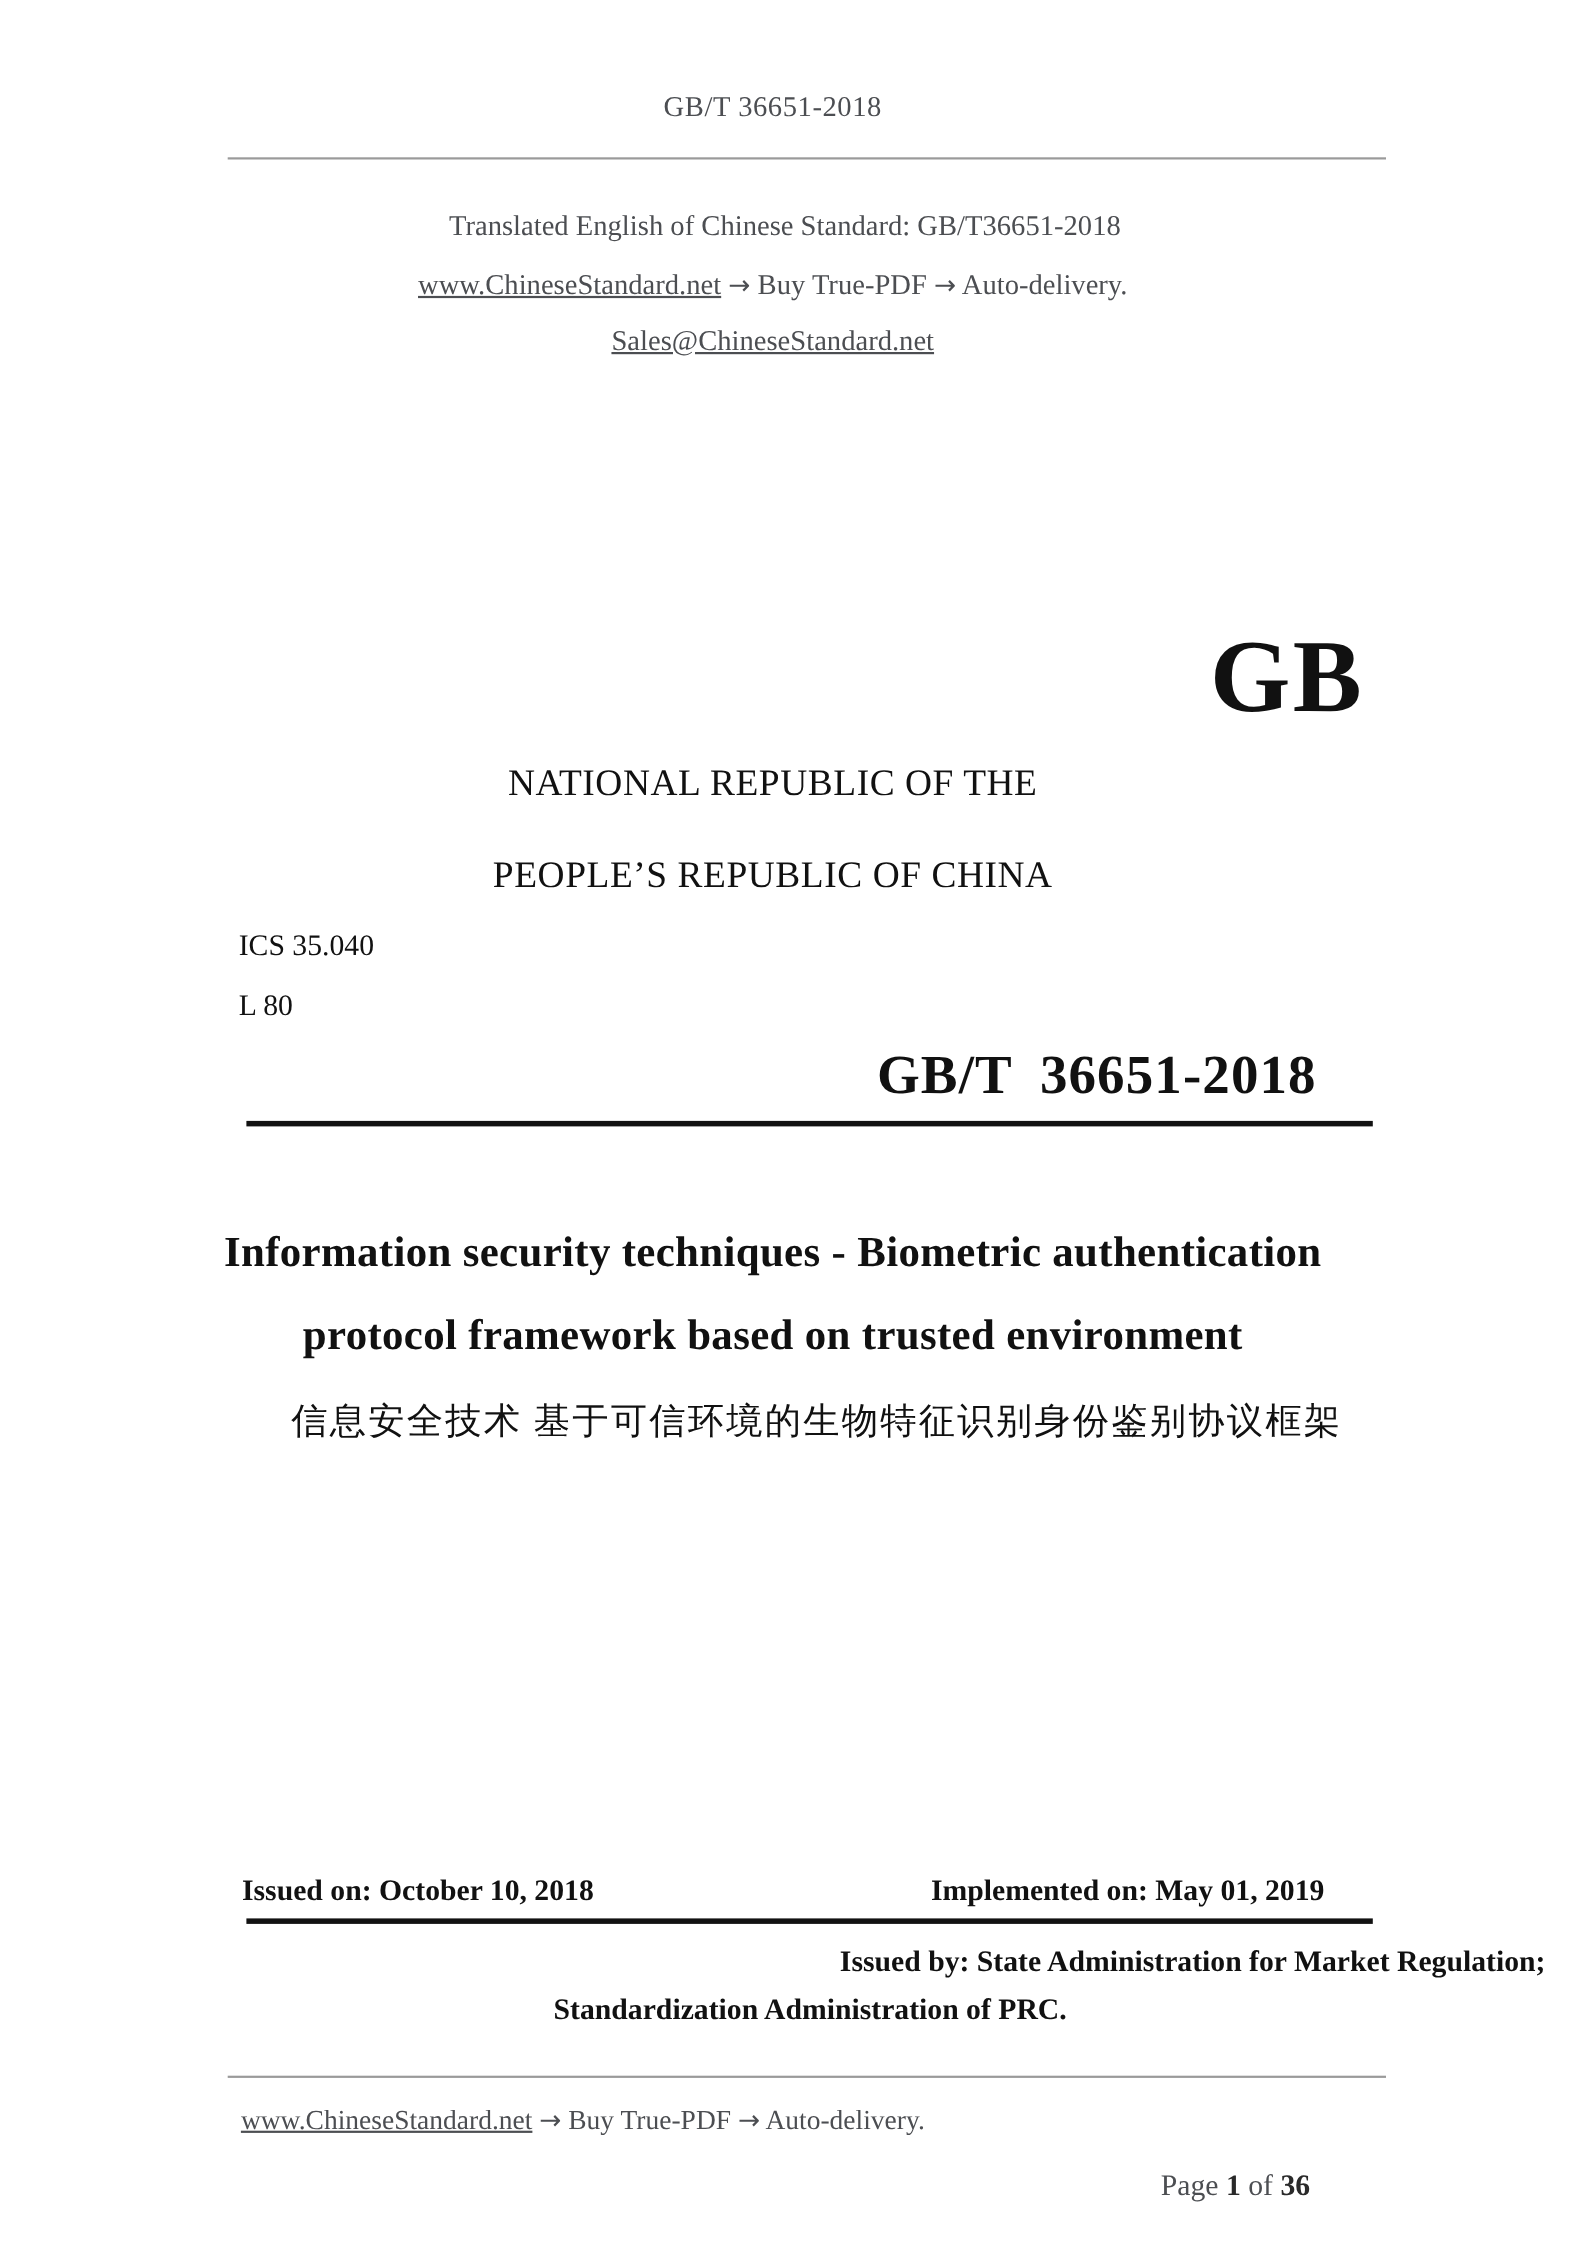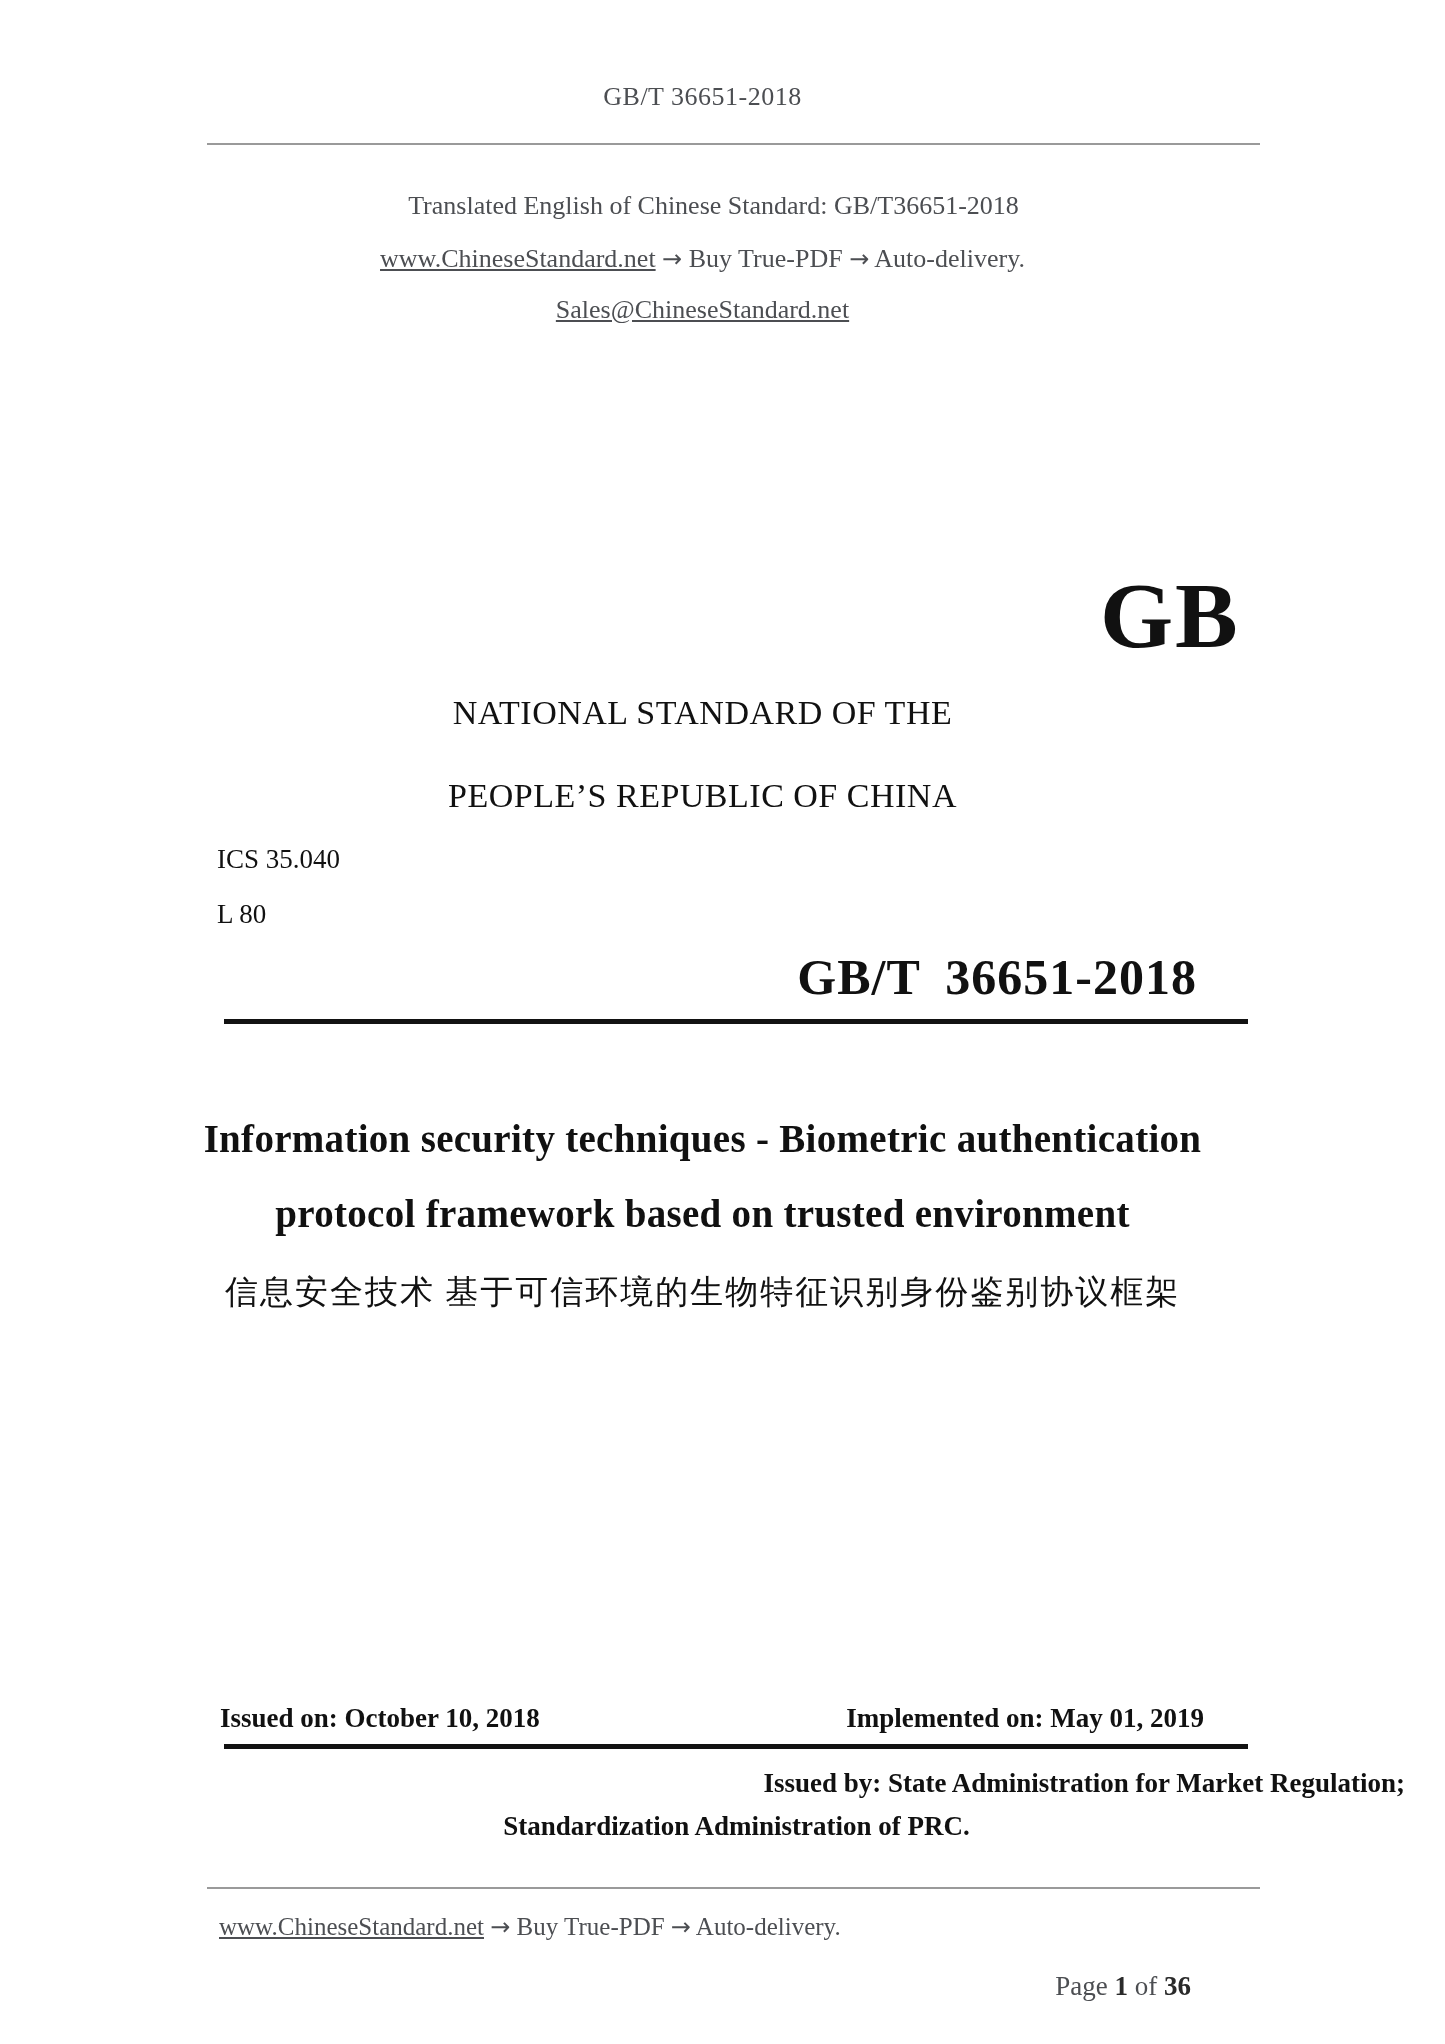--- a/index.html
+++ b/index.html
@@ -48,20 +48,21 @@
     letter-spacing: 1px; word-spacing: 12px;
     line-height: 1.1;
   }
   .rule1 { top: 1019px; }
   .title-en { font-size: 39px; font-weight: bold; letter-spacing: 0.3px; }
   .title-en1 { top: 1116px; }
   .title-en2 { top: 1191px; }
   .title-zh {
     top: 1270px; font-size: 33px; letter-spacing: 2px;
     font-family: "Liberation Serif", "DejaVu Sans", serif;
+    margin-left: 40px;
   }
   .date-line { font-size: 27px; font-weight: bold; }
   .issued { top: 1703px; left: 220px; }
   .implemented { top: 1703px; right: 201px; }
   .rule2 { top: 1744px; }
   .issuer-line { font-size: 27px; font-weight: bold; }
   .issuer1 { top: 1768px; text-align: right; }
   .issuer2 { top: 1811px; padding-left: 34px; }
   .rule-footer { top: 1887px; }
   .footer-left { top: 1913px; left: 219px; font-size: 25px; }
@@ -86,21 +87,21 @@
     <span class="arrow">→</span>
     <span>Auto-delivery.</span>
   </div>
 
   <div class="abs gb-logo">GB</div>
 
   <div class="abs center tagline tagline3 gray">
     <a class="plainlink">Sales@ChineseStandard.net</a>
   </div>
 
-  <div class="abs center nat-line nat1">NATIONAL STANDARD OF THE</div>
+  <div class="abs center nat-line nat1">NATIONAL REPUBLIC OF THE</div>
   <div class="abs center nat-line nat2">PEOPLE’S REPUBLIC OF CHINA</div>
 
   <div class="abs ics">ICS 35.040</div>
   <div class="abs l80">L 80</div>
 
   <div class="abs std-num">GB/T 36651-2018</div>
   <div class="rule-thick rule1"></div>
 
   <div class="abs center title-en title-en1">Information security techniques - Biometric authentication</div>
   <div class="abs center title-en title-en2">protocol framework based on trusted environment</div>

